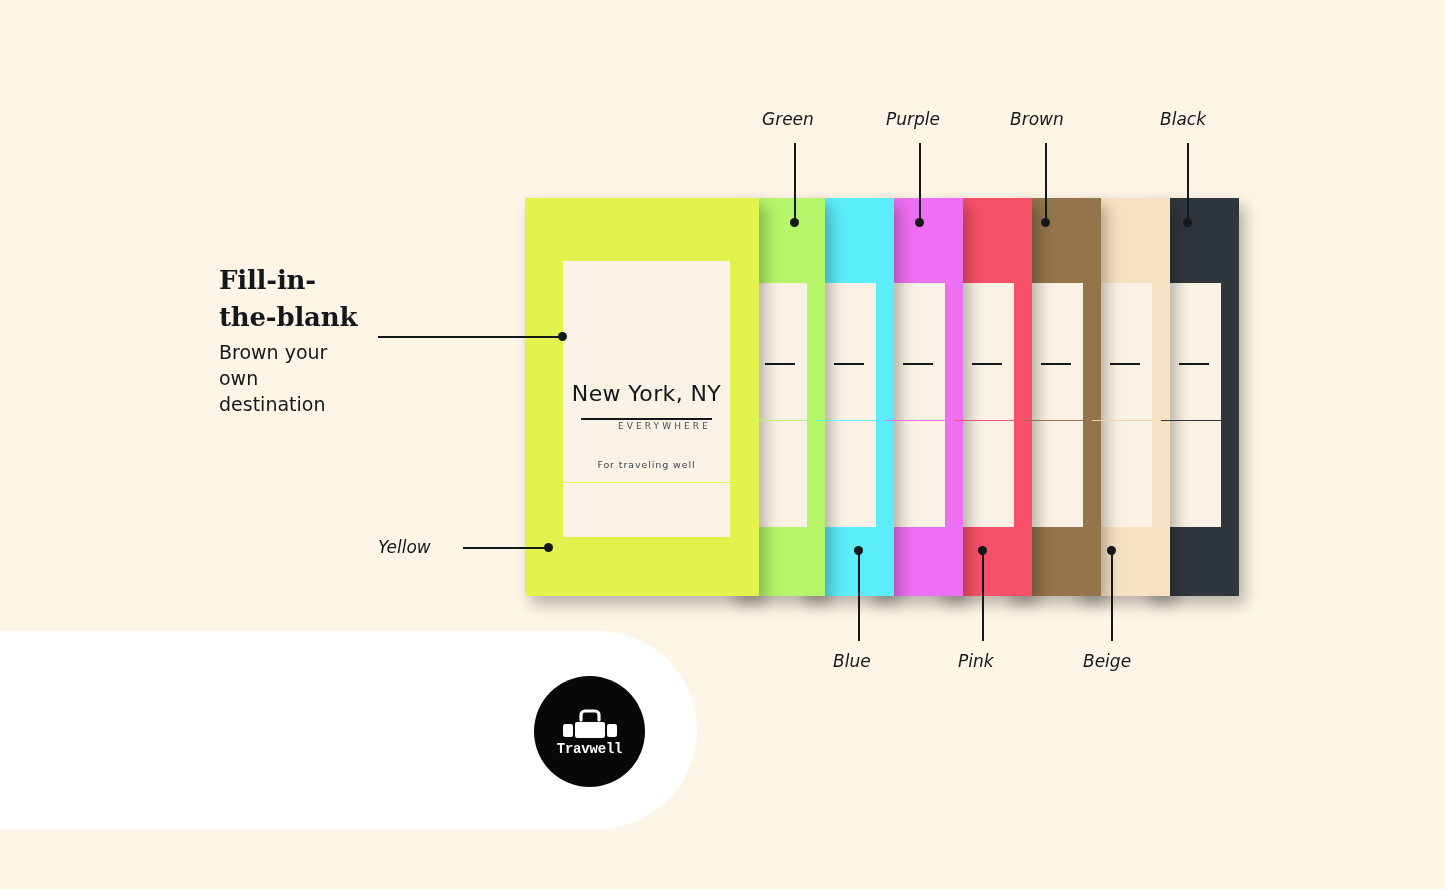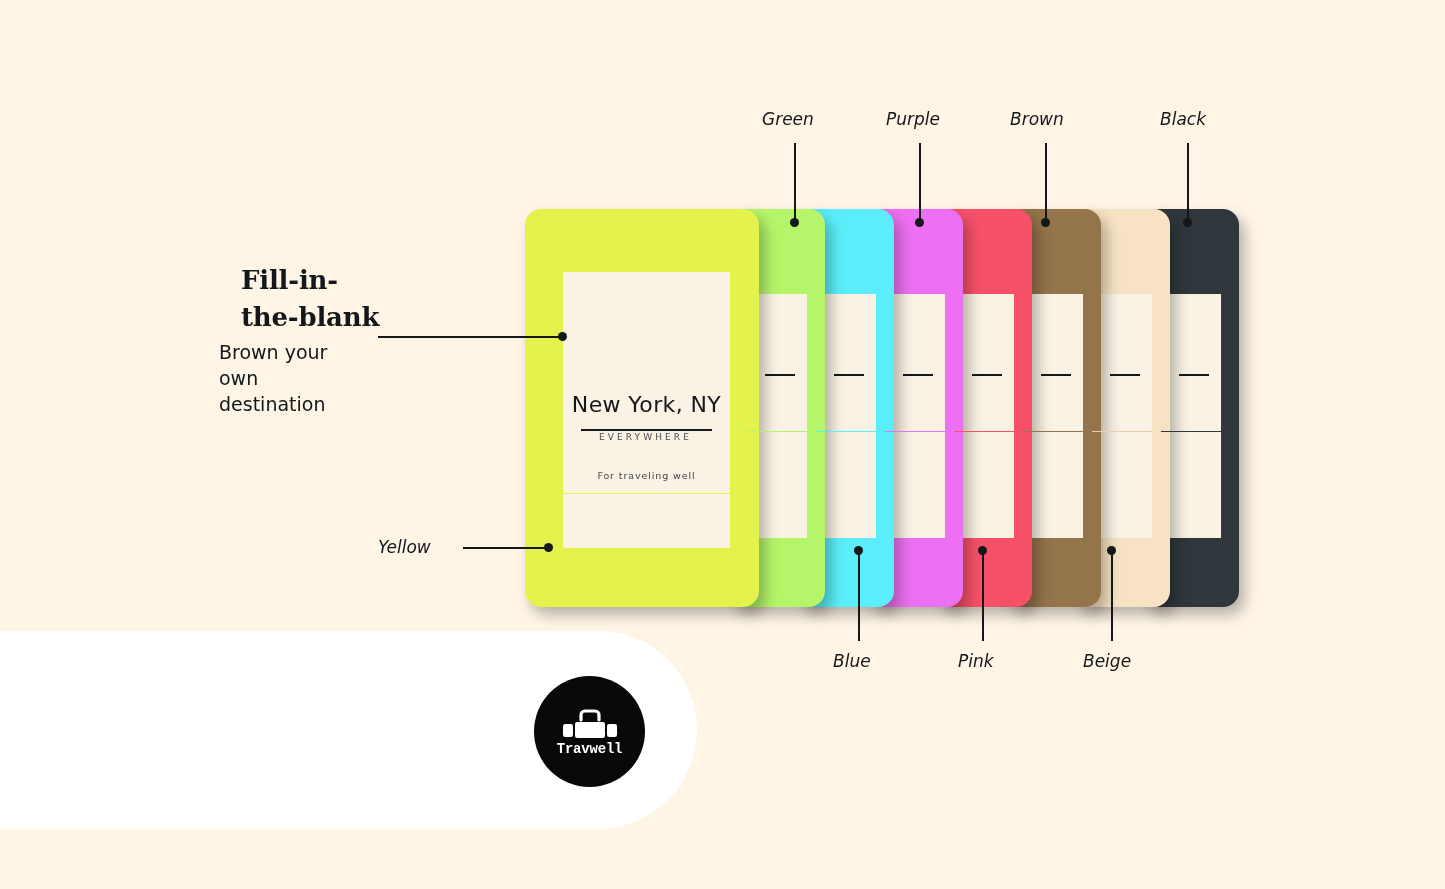--- a/index.html
+++ b/index.html
@@ -22,24 +22,23 @@
   
   .card-stack {
     position: absolute;
     left: 525px;
     top: 193px;
     width: 687px;
     height: 398px;
   }
   .card {
     position: absolute;
-    top: 16px;
+    top: 5px;
     height: 398px;
     box-shadow: 6px 8px 14px rgba(0,0,0,0.28);
-    border-radius: 16px;
   }
   .card-window {
     position: absolute;
     background: #FAF2E4;
     overflow: hidden;
   }
   .card-window .arch-top {
     position: absolute;
     left: 0;
     top: 0;
@@ -82,21 +81,21 @@
     right: 18px;
     top: 157px;
     height: 2px;
     background: #15181b;
   }
   .sub-everywhere {
     position: absolute;
     left: 0;
     right: 0;
     top: 160px;
-    text-align: left;
+    text-align: center;
     font-size: 9px;
     letter-spacing: 3.1px;
     color: #4b4f55;
     margin-left: 36px;
   }
   .tagline {
     position: absolute;
     left: 0;
     right: 0;
     top: 198px;
@@ -157,21 +156,20 @@
     position: absolute;
     left: 219px;
     top: 262px;
     width: 150px;
     font-family: "DejaVu Serif", serif;
     font-weight: 700;
     font-size: 26px;
     line-height: 1.42;
     color: #15181b;
     letter-spacing: -0.2px;
-    margin-left: 22px;
   }
   .feature-desc {
     position: absolute;
     left: 219px;
     top: 339px;
     width: 140px;
     font-size: 19px;
     line-height: 1.37;
     color: #15181b;
   }

